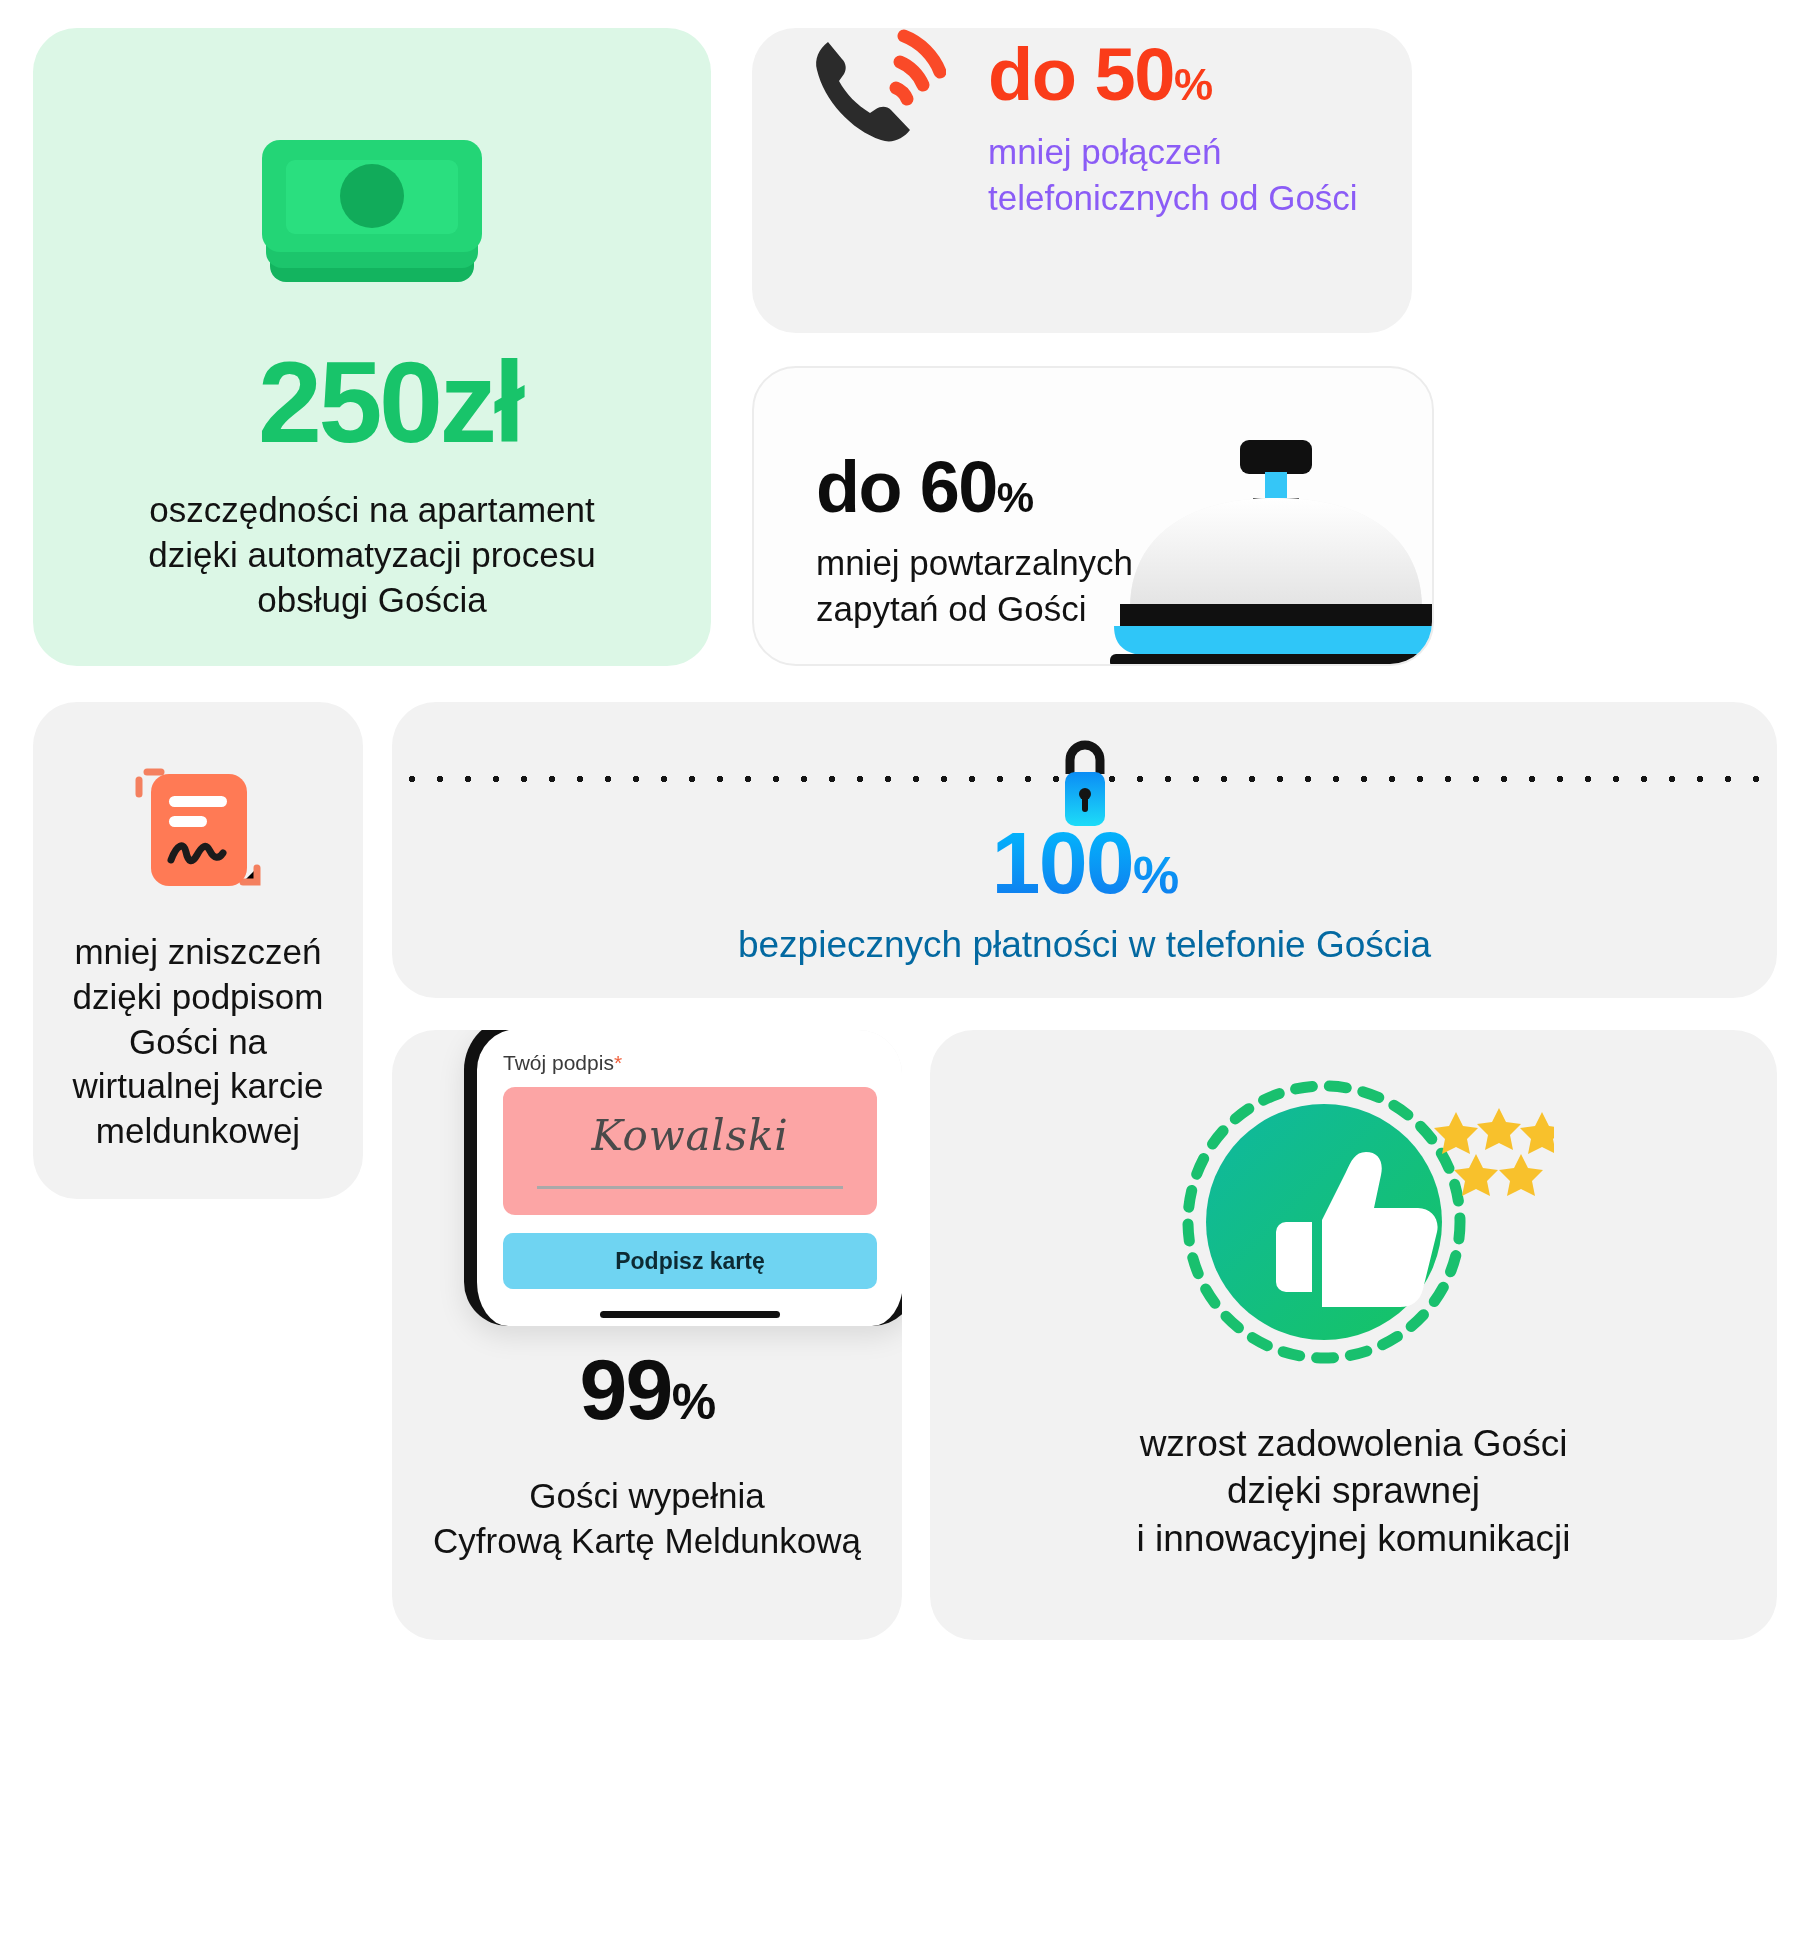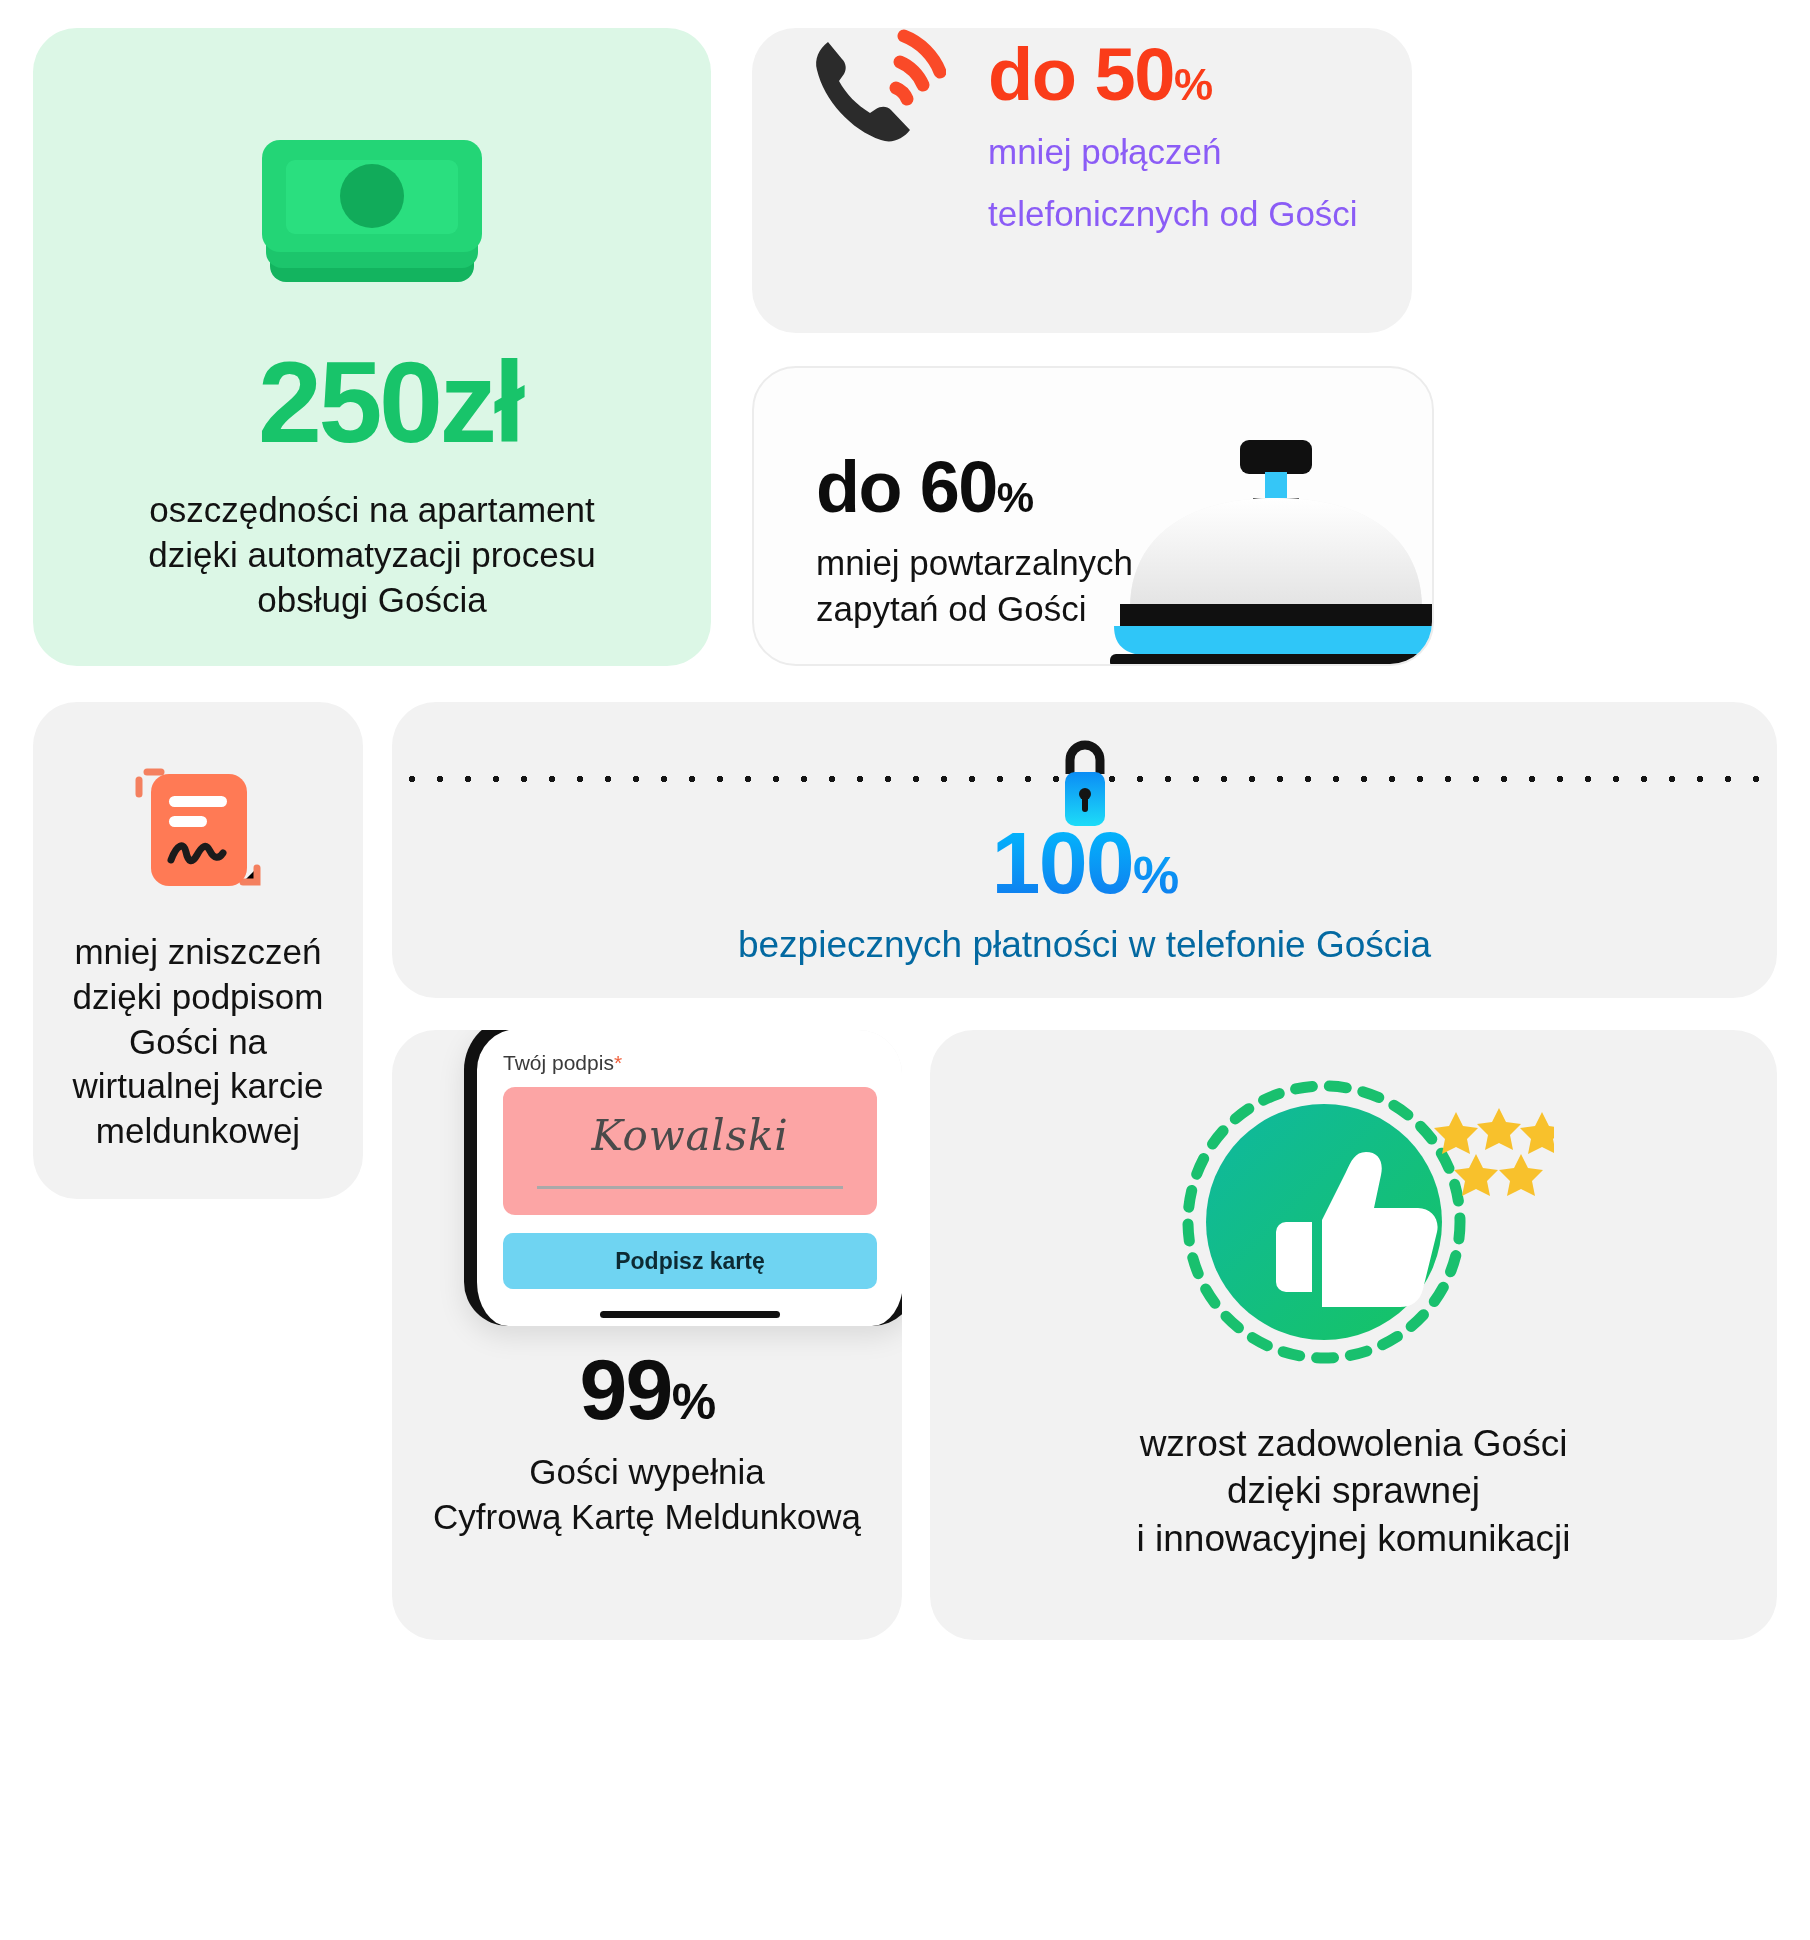--- a/index.html
+++ b/index.html
@@ -93,21 +93,21 @@
     font-size: 56px; font-weight: 700; letter-spacing: -0.03em;
     background: linear-gradient(90deg, #22dcf0 0%, #1585ef 100%);
     -webkit-background-clip: text; background-clip: text; color: transparent;
   }
   #c-allinone .copy { position: absolute; left: 0; top: 135px; width: 100%; text-align: center; padding: 0 14px; }
 
   
   #c-phone { left: 392px; top: 1030px; width: 510px; height: 610px; }
   #c-phone .big { position: absolute; left: 0; top: 310px; width: 100%; text-align: center; font-size: 86px; font-weight: 700; color: #0d0d0d; letter-spacing: -0.02em; }
   #c-phone .big .pct { font-size: 50px; }
-  #c-phone .copy { position: absolute; left: 0; top: 420px; width: 100%; text-align: center; padding: 0 10px; }
+  #c-phone .copy { position: absolute; left: 0; top: 444px; width: 100%; text-align: center; padding: 0 10px; }
   .phone-shell {
     position: absolute; left: 72px; top: -14px; width: 452px; height: 310px;
     border: 13px solid #111111; border-bottom: none;
     border-radius: 54px 54px 44px 44px; background: #ffffff;
     box-shadow: 0 10px 28px rgba(0,0,0,0.10);
     overflow: hidden;
   }
   .phone-inner { position: absolute; left: 0; top: 0; right: 0; bottom: 0; padding: 22px 26px 0 26px; }
   .sig-label { font-size: 21px; color: #3a3a3a; }
   .sig-label .req { color: #f0603c; }
@@ -164,21 +164,21 @@
         <svg width="138" height="130" viewBox="0 0 138 130">
           <path d="M96 8c16 6 30 20 36 36" stroke="#fa4a28" stroke-width="13" fill="none" stroke-linecap="round"></path>
           <path d="M92 34c10 4 19 13 23 23" stroke="#fa4a28" stroke-width="13" fill="none" stroke-linecap="round"></path>
           <path d="M88 60c5 2 9 6 11 11" stroke="#fa4a28" stroke-width="13" fill="none" stroke-linecap="round"></path>
           <path d="M20 14c-9 7-14 17-11 28 7 30 34 60 64 70 11 4 22-1 29-10l-19-20c-4-4-10-4-15-1l-6 4c-13-8-24-19-31-32l5-7c3-5 2-11-2-15z" fill="#2b2b2b"></path>
         </svg>
       </div>
       <div class="txt">
         <div class="big"><span>do 50</span><span class="pct">%</span></div>
         <div class="sub">mniej połączeń</div>
-        <div class="sub" style="margin-top:16px">telefonicznych od Gości</div>
+        <div class="sub" style="margin-top:0">telefonicznych od Gości</div>
       </div>
     </div>
   </div>
 
   <div class="card white" id="c-repeat">
     <div class="txt">
       <div class="big"><span>do 60</span><span class="pct">%</span></div>
       <div class="sub">mniej powtarzalnych</div>
       <div class="sub" style="margin-top:0">zapytań od Gości</div>
     </div>

